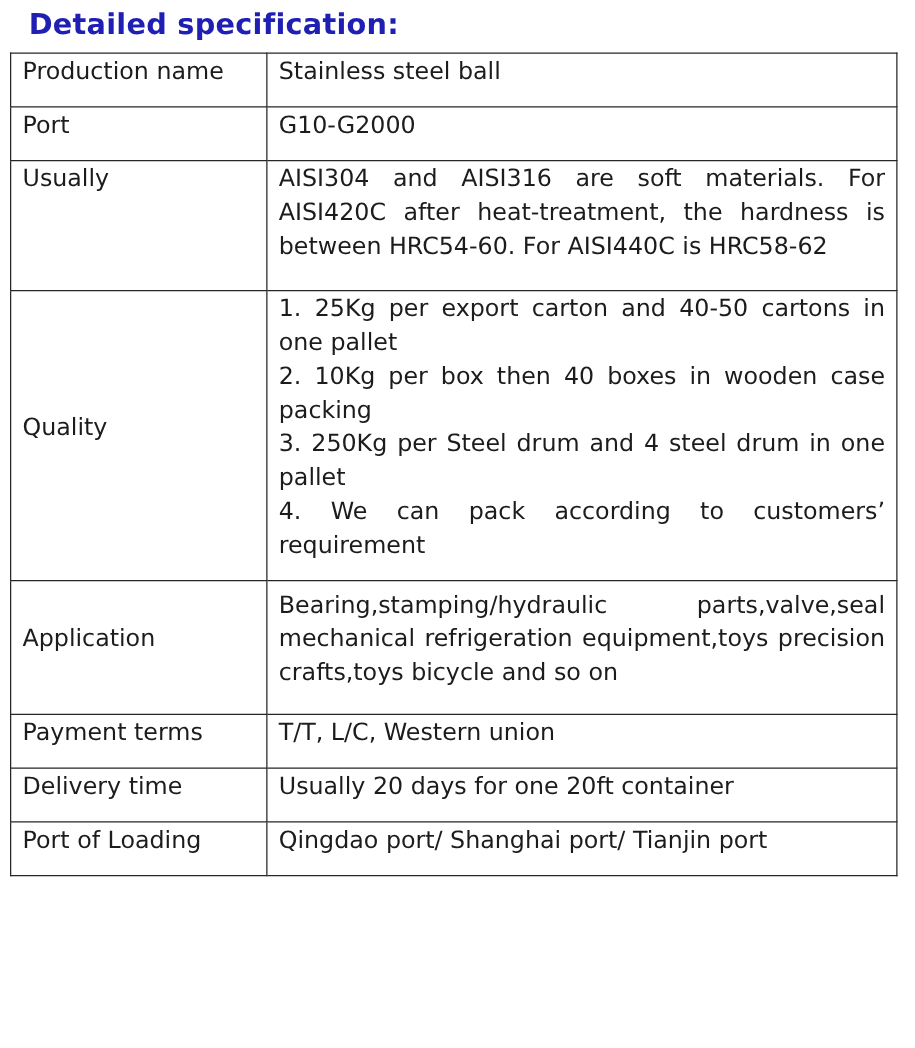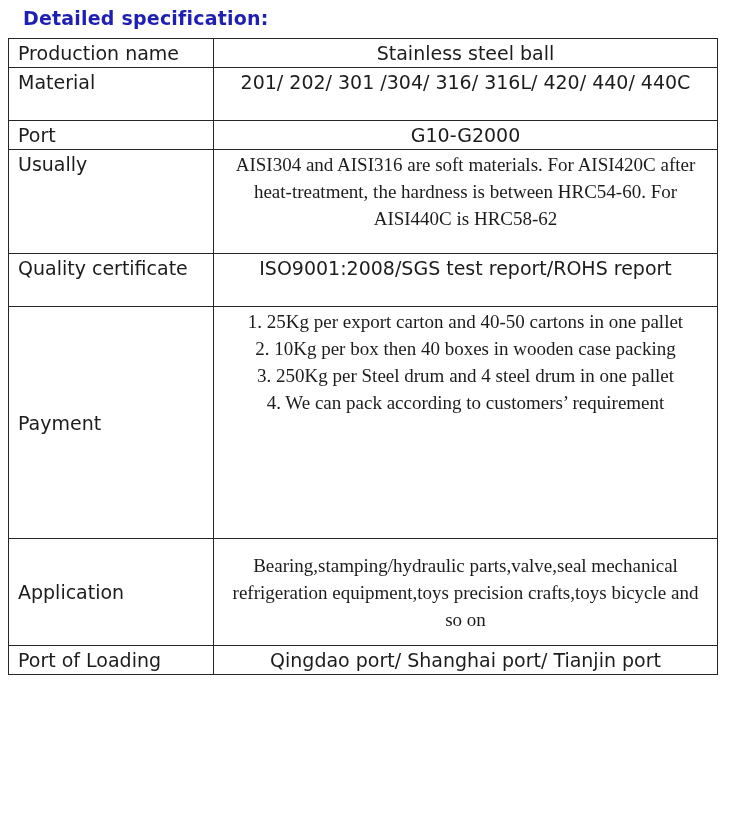--- a/index.html
+++ b/index.html
@@ -7,82 +7,82 @@
     padding: 0;
     background: #ffffff;
     width: 732px;
     height: 838px;
     overflow: hidden;
     font-family: "DejaVu Sans", "Liberation Sans", sans-serif;
     color: #1c1c1c;
   }
   .page-title {
     margin: 7px 0 9px 23px;
-    font-size: 19px;
+    font-size: 23px;
     font-weight: bold;
     color: #1f1fb4;
     letter-spacing: 0.2px;
   }
   table.spec {
     table-layout: fixed;
     border-collapse: collapse;
     margin-left: 8px;
     width: 709px;
     font-size: 19px;
     line-height: 27px;
   }
   table.spec td {
     border: 1px solid #262626;
-    padding: 1px 9px 0 9px;
+    padding: 1px 9px 14px 9px;
     vertical-align: top;
     overflow: hidden;
   }
   td.label { width: 186px; }
-  td.value { width: 485px; text-align: center; }
-  .justify { text-align: justify; font-family: Liberation Serif, serif; }
+  td.value { width: 485px; }
+  .justify { text-align: justify; }
   .vmid   { vertical-align: middle !important; }
   .preline { white-space: pre-line; margin-top: 46px; }
   .pack-pad { padding-top: 4px; }
 </style>
 </head>
 <body>
 
 <div class="page-title">Detailed specification:</div>
 
 <table class="spec">
   <tbody>
     <tr style="height:27px">
       <td class="label">Production name</td>
       <td class="value">Stainless steel ball</td>
     </tr>
-    <tr style="height:53px">
-      <td class="label">Material</td>
-      <td class="value">201/ 202/ 301 /304/ 316/ 316L/ 420/ 440/ 440C</td>
-    </tr>
     <tr style="height:26px">
       <td class="label">Port</td>
       <td class="value">G10-G2000</td>
     </tr>
     <tr style="height:104px">
       <td class="label">Usually</td>
       <td class="value justify">AISI304 and AISI316 are soft materials. For AISI420C after heat-treatment, the hardness is between HRC54-60. For AISI440C is HRC58-62</td>
     </tr>
-    <tr style="height:53px">
-      <td class="label">Quality certificate</td>
-      <td class="value">ISO9001:2008/SGS test report/ROHS report</td>
-    </tr>
     <tr style="height:232px">
-      <td class="label vmid">Payment</td>
+      <td class="label vmid">Quality</td>
       <td class="value justify preline pack-pad">1. 25Kg per export carton and 40-50 cartons in one pallet
 2. 10Kg per box then 40 boxes in wooden case packing
 3. 250Kg per Steel drum and 4 steel drum in one pallet
 4. We can pack according to customers’ requirement</td>
     </tr>
     <tr style="height:107px">
       <td class="label vmid">Application</td>
       <td class="value justify vmid">Bearing,stamping/hydraulic parts,valve,seal mechanical refrigeration equipment,toys precision crafts,toys bicycle and so on</td>
     </tr>
+    <tr style="height:27px">
+      <td class="label">Payment terms</td>
+      <td class="value">T/T, L/C, Western union</td>
+    </tr>
+    <tr style="height:26px">
+      <td class="label">Delivery time</td>
+      <td class="value">Usually 20 days for one 20ft container</td>
+    </tr>
     <tr style="height:26px">
       <td class="label">Port of Loading</td>
       <td class="value">Qingdao port/ Shanghai port/ Tianjin port</td>
     </tr>
   </tbody>
 </table>
 
 </body></html>

